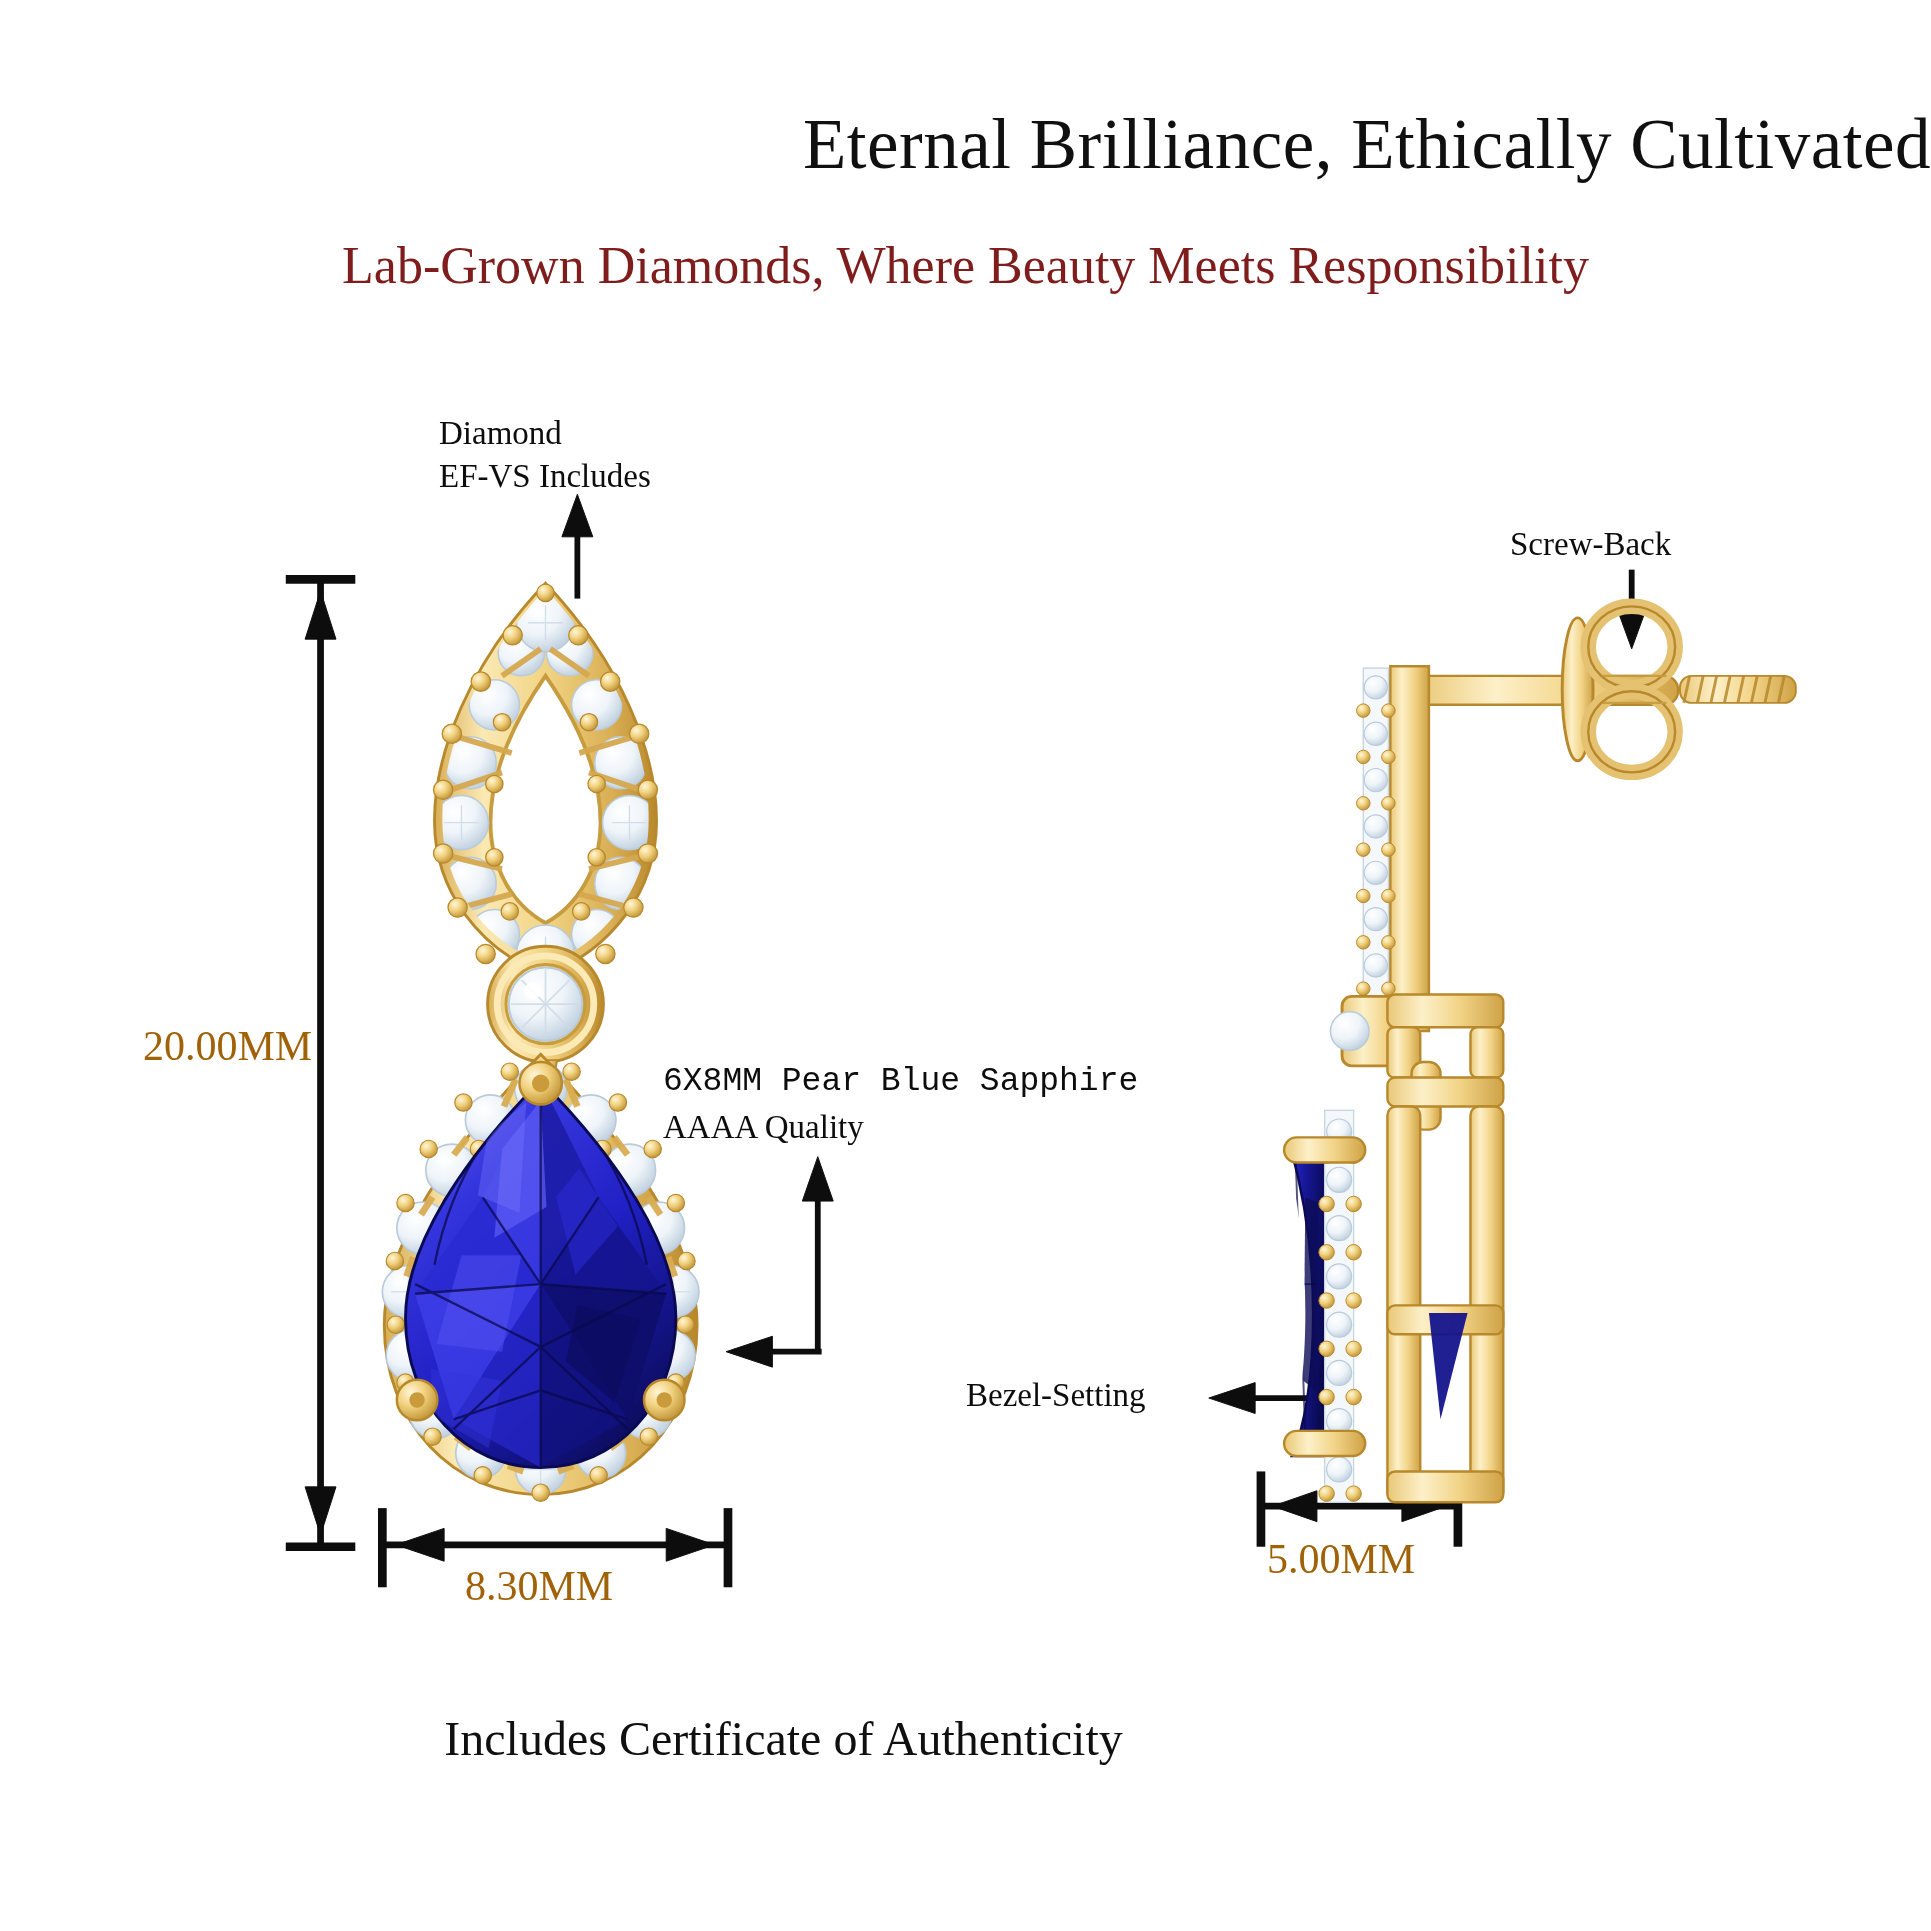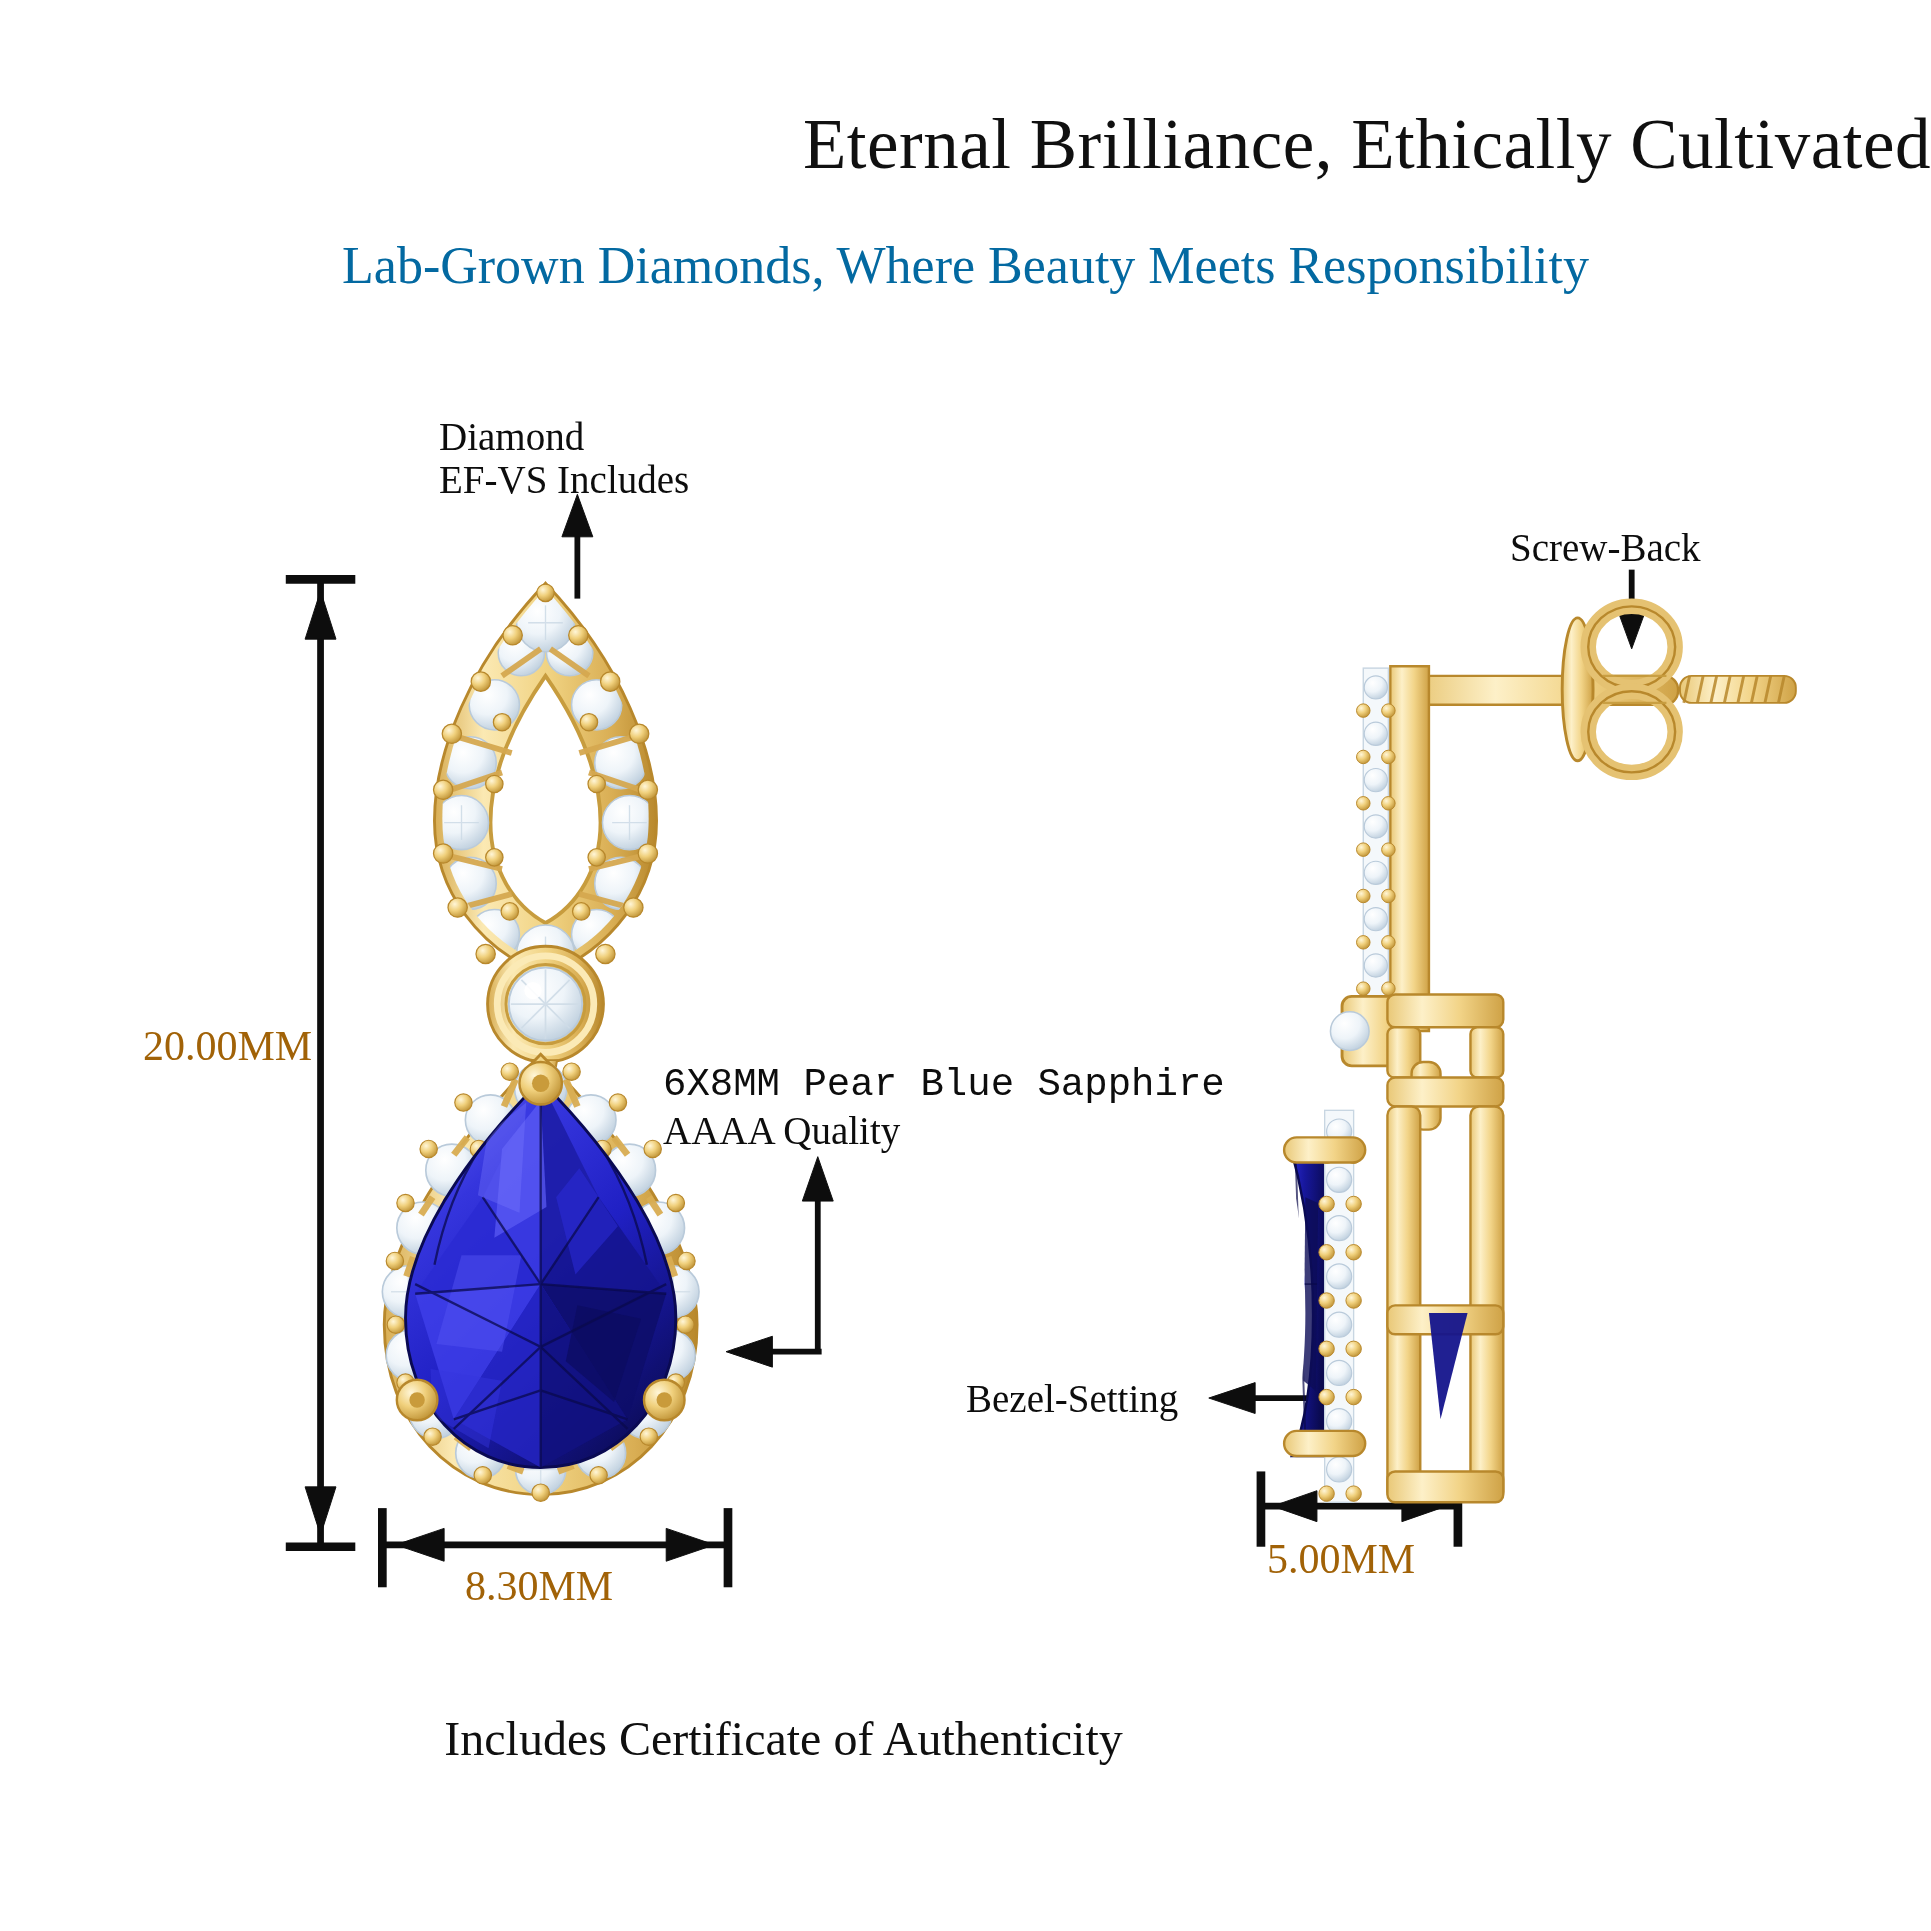--- a/index.html
+++ b/index.html
@@ -2,24 +2,24 @@
 <html><head>
 <meta charset="utf-8">
 <style>
   html,body{margin:0;padding:0;background:#ffffff;}
   body{width:1931px;height:1931px;position:relative;overflow:hidden;
        font-family:"Liberation Serif","DejaVu Serif",serif;color:#111;}
   .canvas{position:absolute;inset:0;}
   .title{position:absolute;left:0;width:1931px;text-align:right;
          top:104px;font-size:71px;letter-spacing:0.5px;color:#101010;white-space:nowrap;}
   .subtitle{position:absolute;left:0;width:1931px;text-align:center;
-            top:236px;font-size:52px;color:#0369a1;white-space:nowrap;}
+            top:236px;font-size:52px;color:#7f1d1d;white-space:nowrap;}
   .footer{position:absolute;left:0;width:1567px;text-align:center;
           top:1711px;font-size:48px;color:#101010;white-space:nowrap;}
-  .lbl{position:absolute;font-size:39px;line-height:1.22;color:#0d0d0d;white-space:pre;}
+  .lbl{position:absolute;font-size:33px;line-height:1.22;color:#0d0d0d;white-space:pre;}
   .dim{position:absolute;font-size:42px;color:#a16207;white-space:nowrap;}
   svg.art{position:absolute;left:0;top:0;width:1931px;height:1931px;pointer-events:none;}
 </style>
 </head>
 <body>
 
 <div class="canvas">
 
   <div class="title">Eternal Brilliance, Ethically Cultivated</div>
   <div class="subtitle">Lab-Grown Diamonds, Where Beauty Meets Responsibility</div>

